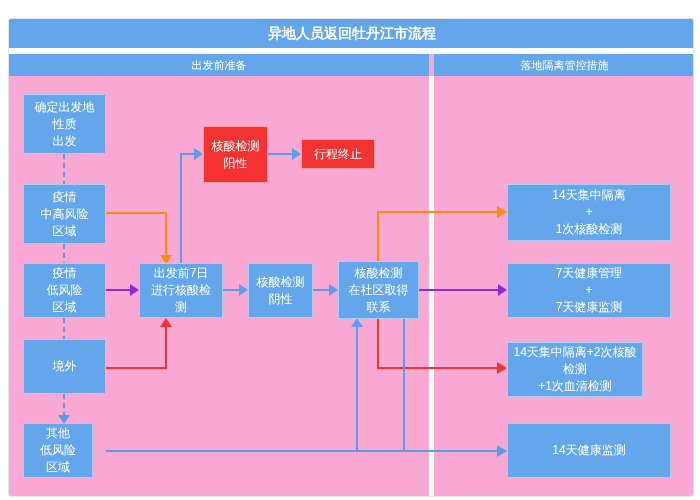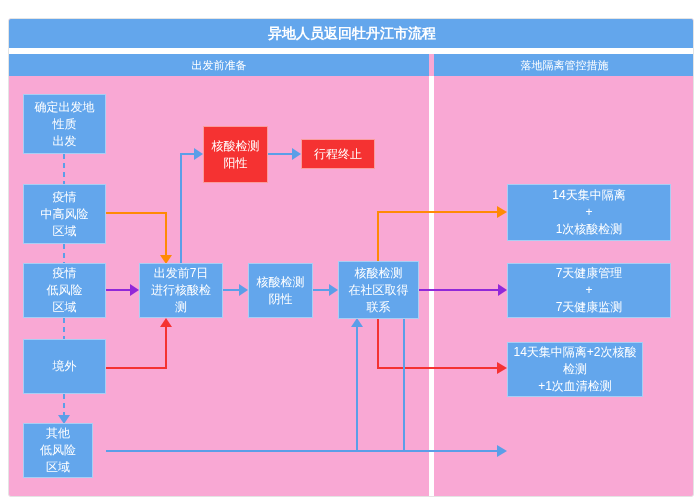--- a/index.html
+++ b/index.html
@@ -169,14 +169,17 @@
     </div>
   <div class="node blue" style="left:498px;top:244px;width:164px;height:55px">
       <div>7天健康管理</div>
       <div>+</div>
       <div>7天健康监测</div>
     </div>
   <div class="node blue" style="left:498px;top:323px;width:136px;height:55px">
       <div>14天集中隔离+2次核酸检测</div>
       <div>+1次血清检测</div>
     </div>
+  <div class="node blue" style="left:498px;top:404px;width:164px;height:55px">
+      <div>14天健康监测</div>
+    </div>
 
 </div>
 
 </body></html>

